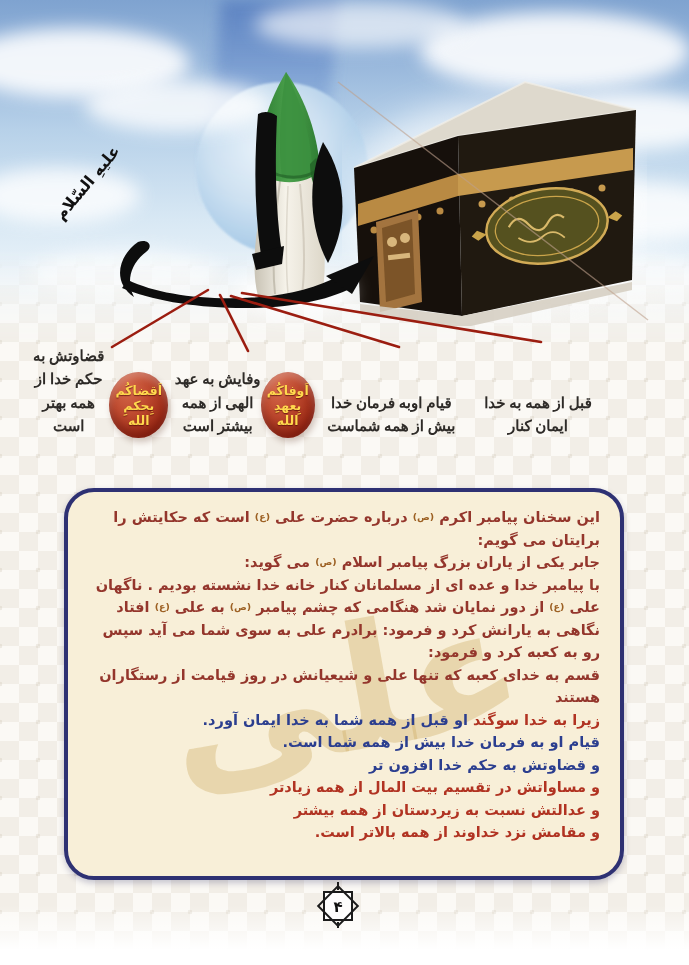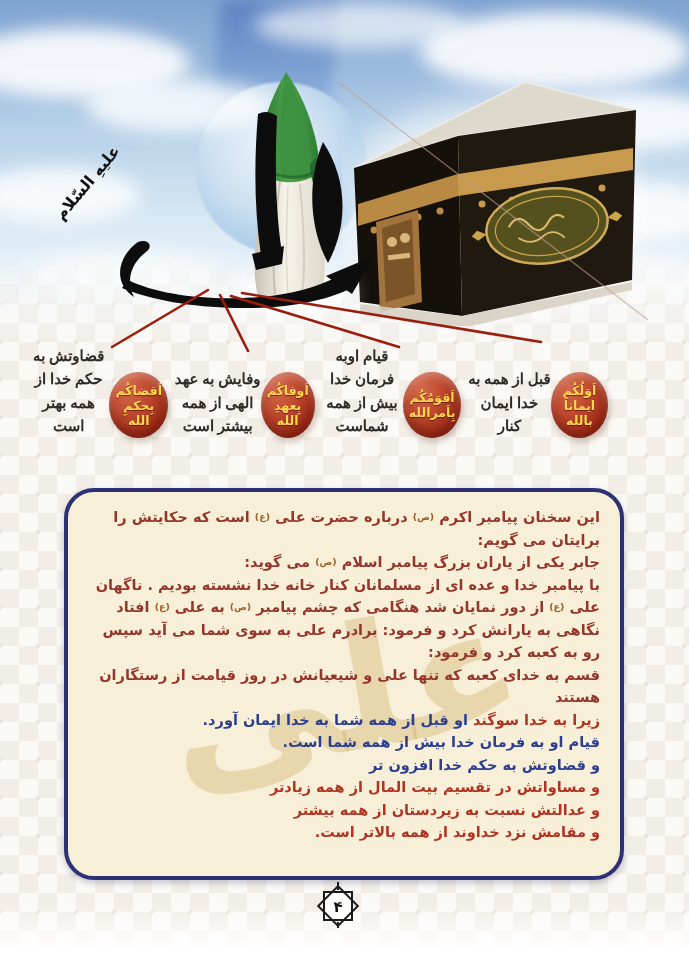--- a/index.html
+++ b/index.html
@@ -218,30 +218,24 @@
     <g stroke="#9b1d10" stroke-width="2.6" stroke-linecap="round">
       <line x1="208" y1="290" x2="112" y2="347"></line>
       <line x1="220" y1="295" x2="248" y2="351"></line>
       <line x1="231" y1="296" x2="399" y2="347"></line>
       <line x1="242" y1="293" x2="541" y2="342"></line>
     </g>
   </svg>
 
   <div class="badges-row">
     <div class="badge-col">
-      <div class="oval">
-        <span class="oval-label">اَوَلُکُم ایماناً بالله</span>
-      </div>
       <div class="badge-caption">قبل از همه به خدا ایمان کنار</div>
     </div>
 
     <div class="badge-col">
-      <div class="oval">
-        <span class="oval-label">اَقوَمُکُم بِاَمرالله</span>
-      </div>
       <div class="badge-caption">قیام اوبه فرمان خدا بیش از همه شماست</div>
     </div>
 
     <div class="badge-col">
       <div class="oval">
         <span class="oval-label">اَوفاکُم بِعهدِ الله</span>
       </div>
       <div class="badge-caption">وفایش به عهد الهی از همه بیشتر است</div>
     </div>
 

